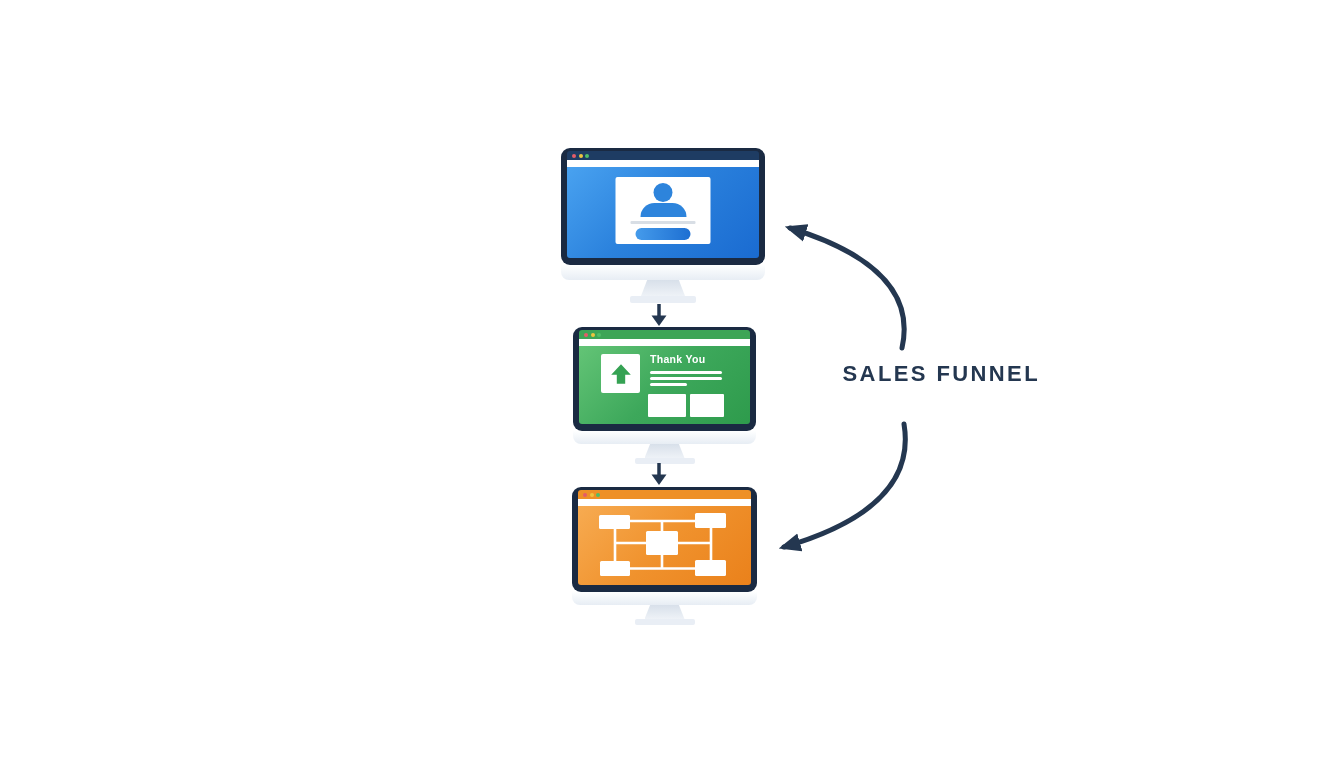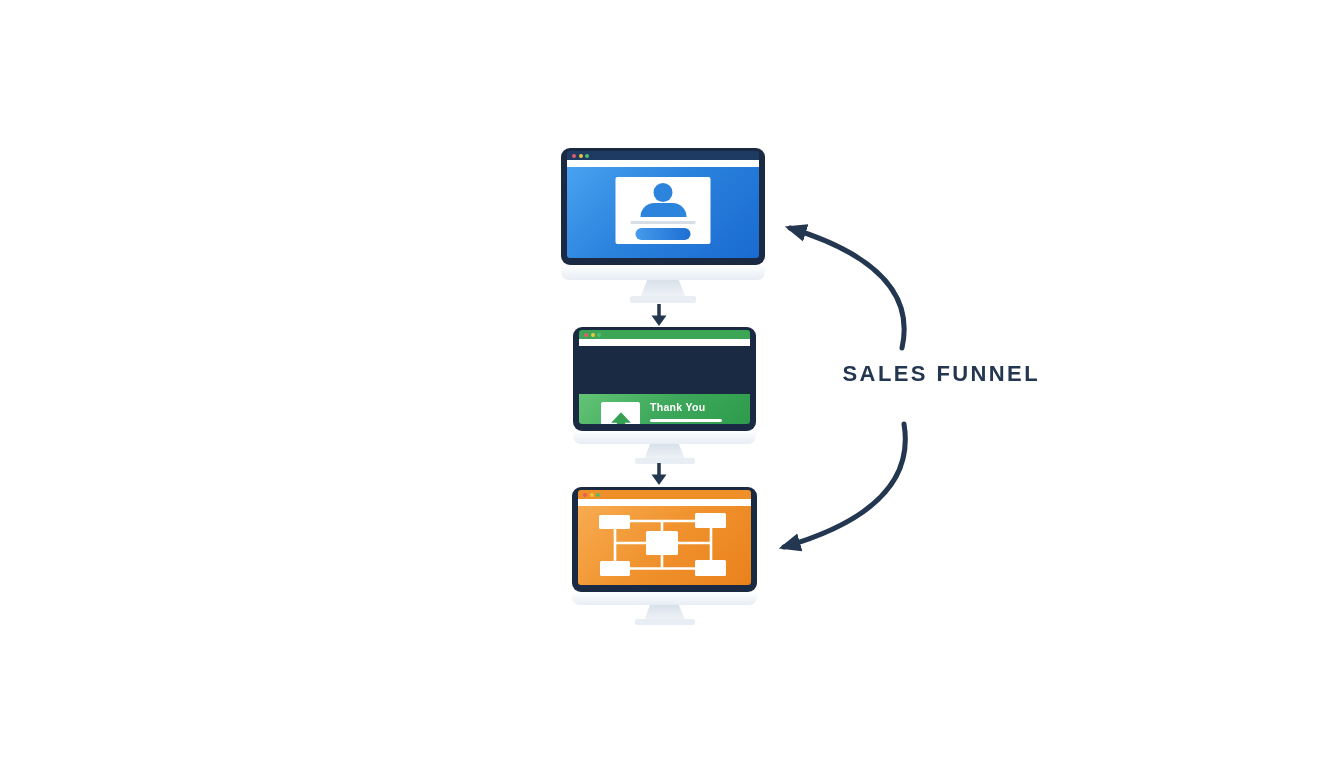--- a/index.html
+++ b/index.html
@@ -19,21 +19,21 @@
   .dot { width:4px; height:4px; border-radius:50%; }
   .dot-red { background:#e45c68; }
   .dot-yellow { background:#eec43f; }
   .dot-green { background:#50bd68; }
   .addr { flex:0 0 7px; background:#ffffff; }
   .screen { flex:1; position:relative; }
 
   .m1 .chrome { background:#1e3c63; }
   .m1 .screen { background:linear-gradient(135deg,#49a2f0 0%,#2b82dd 45%,#1a6bd1 100%); }
   .m2 .chrome { background:#3da556; }
-  .m2 .screen { background:linear-gradient(135deg,#63c476 0%,#3da85b 50%,#2e9b4c 100%);margin-top:48px; }
+  .m2 .screen { background:linear-gradient(135deg,#63c476 0%,#3da85b 50%,#2e9b4c 100%); }
   .m3 .chrome { background:#ee9027; }
   .m3 .screen { background:linear-gradient(135deg,#f7ab51 0%,#f0922d 50%,#ea811b 100%); }
 
   .chin { height:15px; background:linear-gradient(#feffff,#e7edf4); border-radius:0 0 8px 8px; }
   .neck { width:44px; height:16px; margin:0 auto; background:linear-gradient(#d8e0ea,#eef2f7);
           clip-path:polygon(14% 0,86% 0,100% 100%,0 100%); }
   .base { width:66px; height:7px; margin:0 auto; background:#e9eef5; border-radius:2px; }
   .m2 .chin,.m3 .chin { height:13px; }
   .m2 .neck,.m3 .neck { height:14px; width:40px; }
   .m2 .base,.m3 .base { width:60px; height:6px; }

